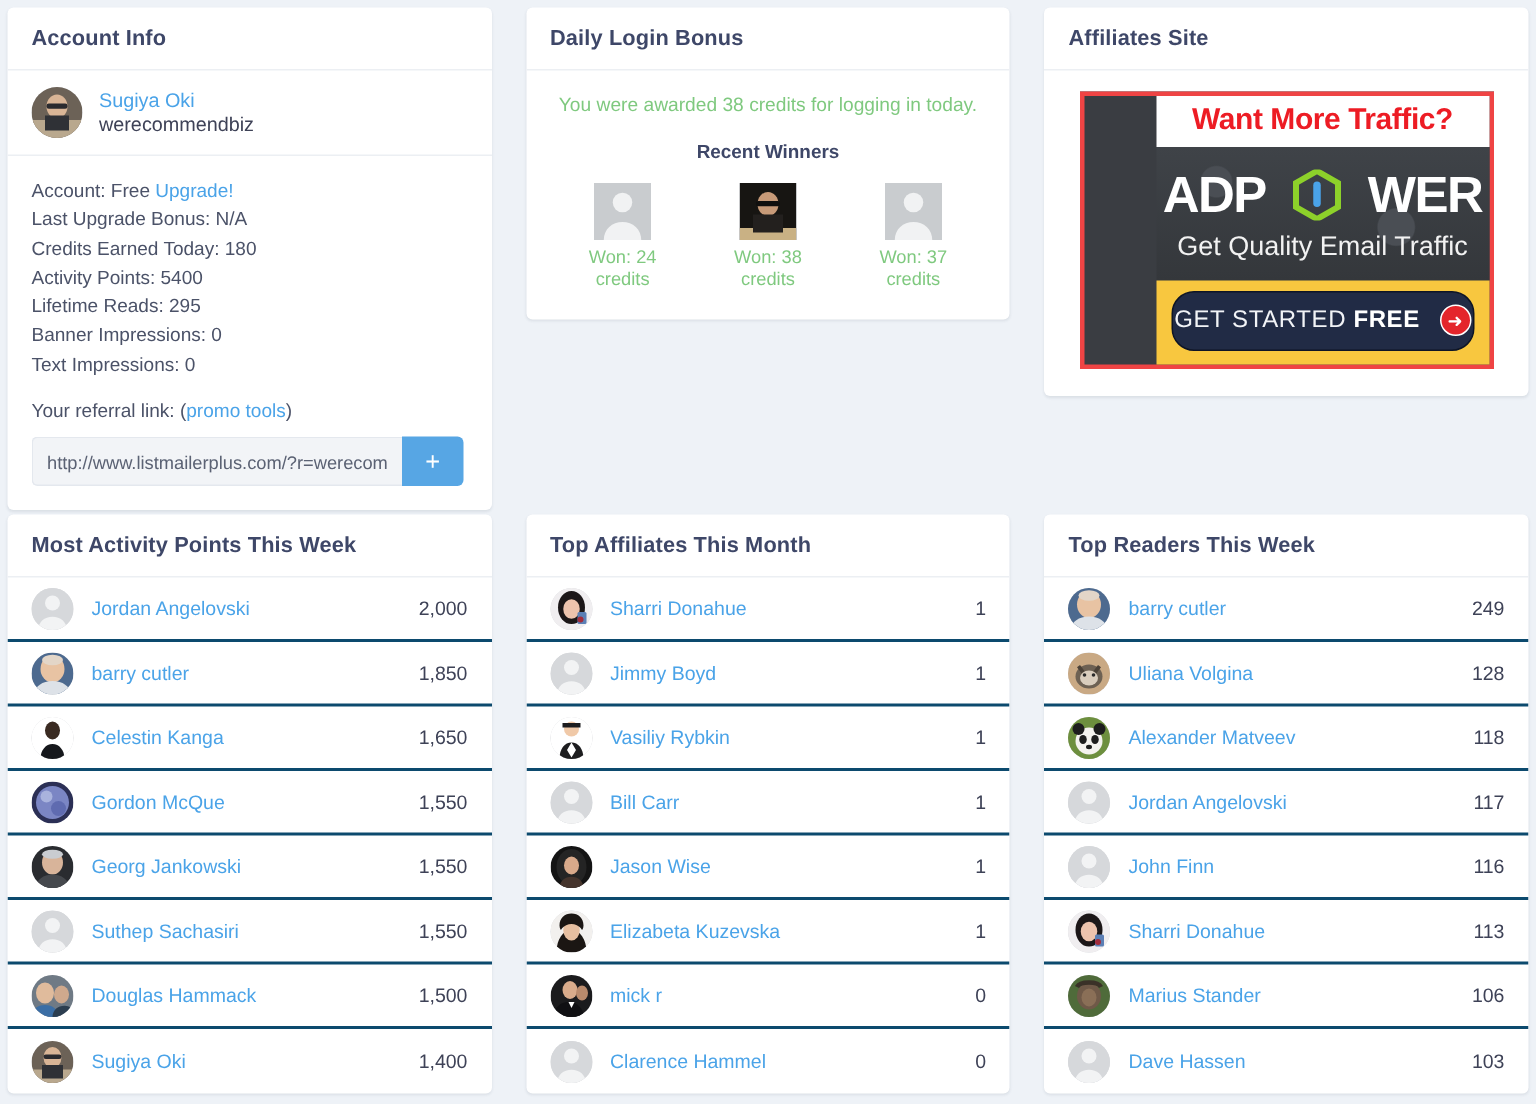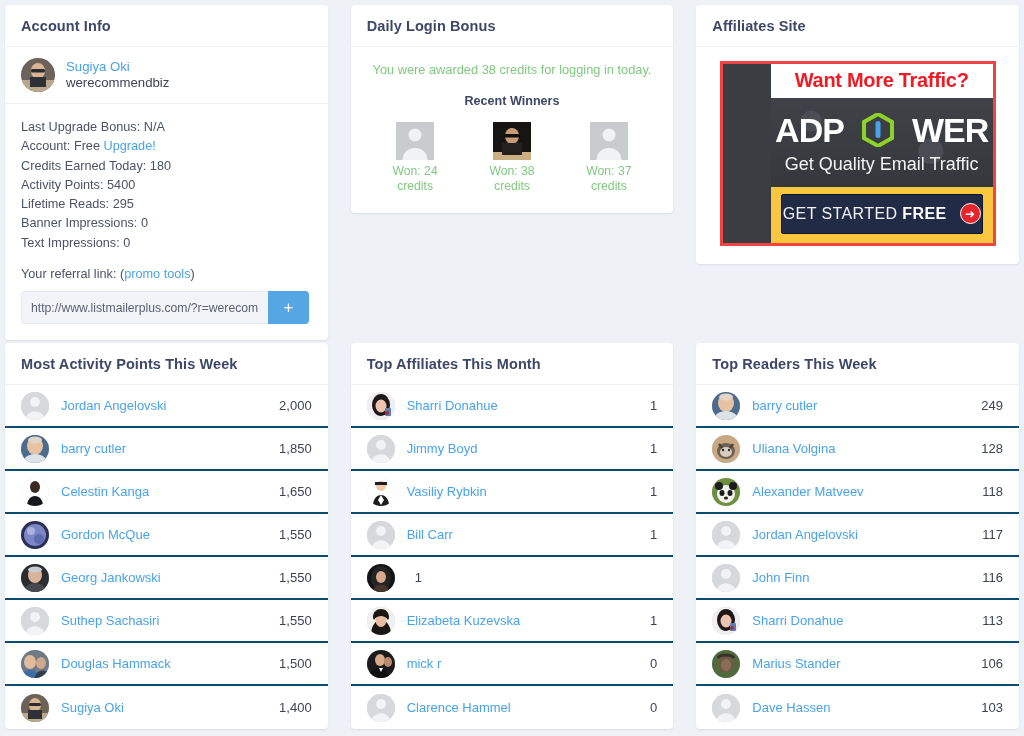--- a/index.html
+++ b/index.html
@@ -207,21 +207,21 @@
     color: #f2f2f2;
     font-size: 18px;
   }
   .ad-bottom {
     background: #f8c73f;
     padding: 7px 10px 9px 10px;
   }
   .ad-cta {
     background: #212b45;
     border: 1px solid #0e1526;
-    border-radius: 2px;
+    border-radius: 15px;
     padding: 8px 0 9px 0;
     display: flex;
     align-items: center;
     justify-content: center;
     gap: 13px;
     cursor: pointer;
   }
   .ad-cta-text { color: #f1f3f6; font-size: 16px; letter-spacing: 0.4px; }
   .ad-cta-text b { color: #ffffff; }
   .ad-arrow {
@@ -288,25 +288,25 @@
             <rect x="10" y="11" width="14" height="3.5" rx="1.5" fill="#2b2b2f"></rect>
             <rect x="15.5" y="11.5" width="3" height="1.5" fill="#2b2b2f"></rect>
           </svg>
         </div>
         <div class="acct-names">
           <div class="acct-display">Sugiya Oki</div>
           <div class="acct-handle">werecommendbiz</div>
         </div>
       </div>
       <div class="acct-body">
-        <div class="acct-line">Last Upgrade Bonus: N/A</div>
         <div class="acct-line">
           <span>Account: Free</span>
           <a class="link" href="#">Upgrade!</a>
         </div>
+        <div class="acct-line">Last Upgrade Bonus: N/A</div>
         <div class="acct-line">Credits Earned Today: 180</div>
         <div class="acct-line">Activity Points: 5400</div>
         <div class="acct-line">Lifetime Reads: 295</div>
         <div class="acct-line">Banner Impressions: 0</div>
         <div class="acct-line">Text Impressions: 0</div>
 
         <div class="referral-label">
           <span>Your referral link: (</span><a class="link" href="#">promo tools</a><span>)</span>
         </div>
 
@@ -560,20 +560,21 @@
         </div>
         <div class="rank-row">
           <div class="rank-avatar">
               <svg viewBox="0 0 28 28">
                 <rect width="28" height="28" fill="#141414"></rect>
                 <ellipse cx="14" cy="14" rx="10" ry="12" fill="#242424"></ellipse>
                 <ellipse cx="14" cy="13" rx="5" ry="6" fill="#d8a98a"></ellipse>
                 <path d="M6 28c0-4.5 3.6-7.5 8-7.5s8 3 8 7.5z" fill="#45342c"></path>
               </svg>
             </div>
+          <div class="rank-name">Jason Wise</div>
           <div class="rank-value">1</div>
         </div>
         <div class="rank-row">
           <div class="rank-avatar">
               <svg viewBox="0 0 28 28">
                 <rect width="28" height="28" fill="#f2f0ee"></rect>
                 <path d="M4 28c0-9 4.5-15 10-15s10 6 10 15z" fill="#1b1613"></path>
                 <ellipse cx="14" cy="13" rx="5.5" ry="7" fill="#e7bfa0"></ellipse>
                 <path d="M6 10c0-5 3.5-8 8-8s8 3 8 8c0 2-1 3-1 3s-2-4-7-4-7 4-7 4-1-1-1-3z" fill="#1b1613"></path>
               </svg>

